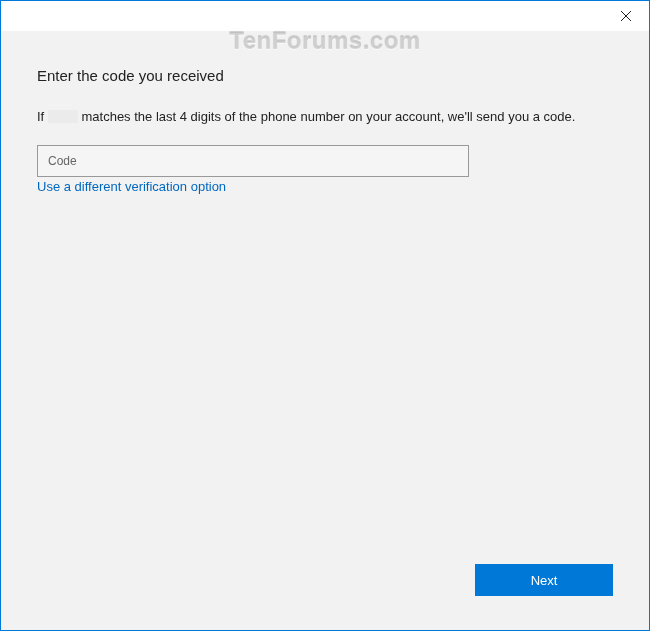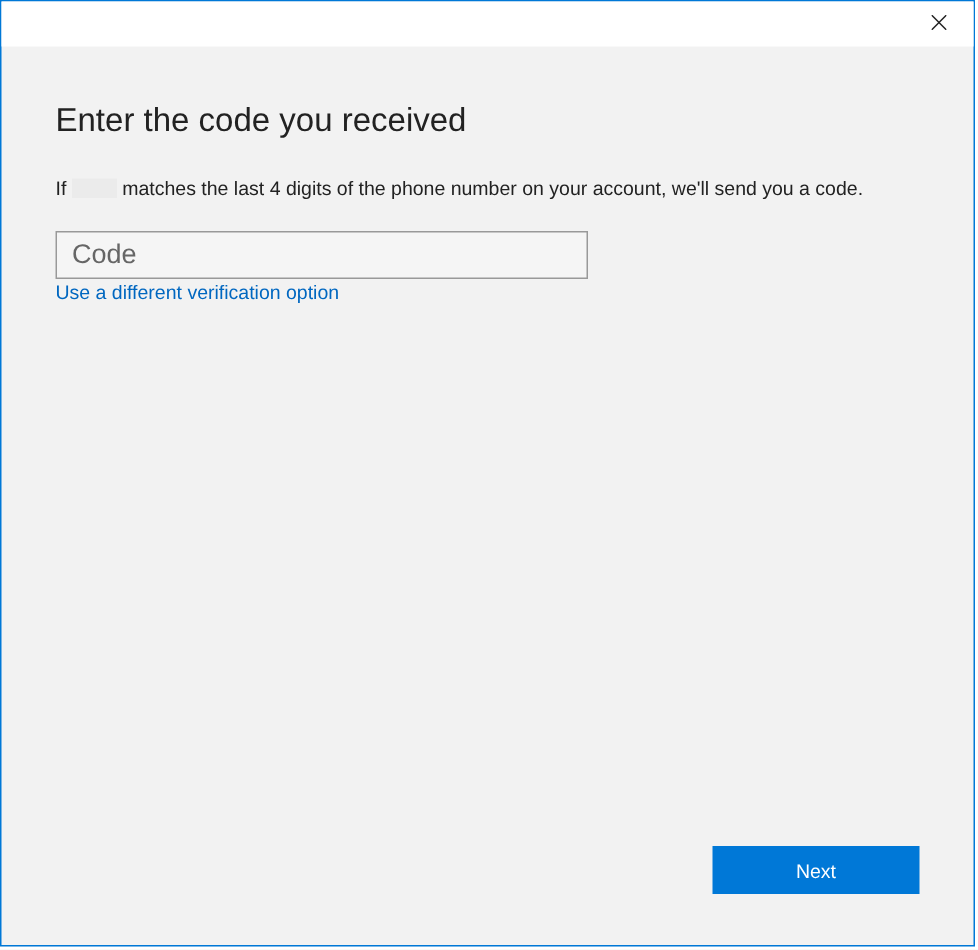--- a/index.html
+++ b/index.html
@@ -52,47 +52,47 @@
       text-shadow: 0 1px 1px rgba(255,255,255,0.6), 0 -1px 1px rgba(0,0,0,0.15);
       letter-spacing: 0.5px;
       pointer-events: none;
       user-select: none;
       z-index: 10;
     }
     .content {
       padding: 36px 36px 0 36px;
     }
     .page-title {
-      font-size: 22px;
+      font-size: 15px;
       font-weight: 400;
       color: #222;
       margin-bottom: 24px;
     }
     .description {
       font-size: 13px;
       color: #222;
       line-height: 1.45;
       margin-bottom: 18px;
     }
     .desc-masked {
       display: inline-block;
       width: 30px;
       height: 13px;
       background: #ebebeb;
       vertical-align: middle;
       position: relative;
       top: -1px;
     }
     .code-input {
-      width: 355px;
+      width: 432px;
       height: 32px;
       border: 1px solid #999;
       background: #f5f5f5;
       padding: 0 10px;
-      font-size: 18px;
+      font-size: 12px;
       font-family: inherit;
       color: #333;
       outline: none;
       display: block;
     }
     .code-input::placeholder {
       color: #666;
     }
     .alt-link {
       display: inline-block;
@@ -135,20 +135,21 @@
     <div class="close-btn">
       <span>
         <svg viewBox="0 0 10 10">
             <line x1="0" y1="0" x2="10" y2="10" stroke="#222" stroke-width="1"></line>
             <line x1="10" y1="0" x2="0" y2="10" stroke="#222" stroke-width="1"></line>
           </svg>
       </span>
     </div>
   </div>
 
+  <div class="watermark">TenForums.com</div>
 
   <div class="content">
     <h1 class="page-title">Enter the code you received</h1>
 
     <p class="description">
       <span>If</span>
       <span class="desc-masked"></span>
       <span>matches the last 4 digits of the phone number on your account, we'll send you a code.</span>
     </p>
 

